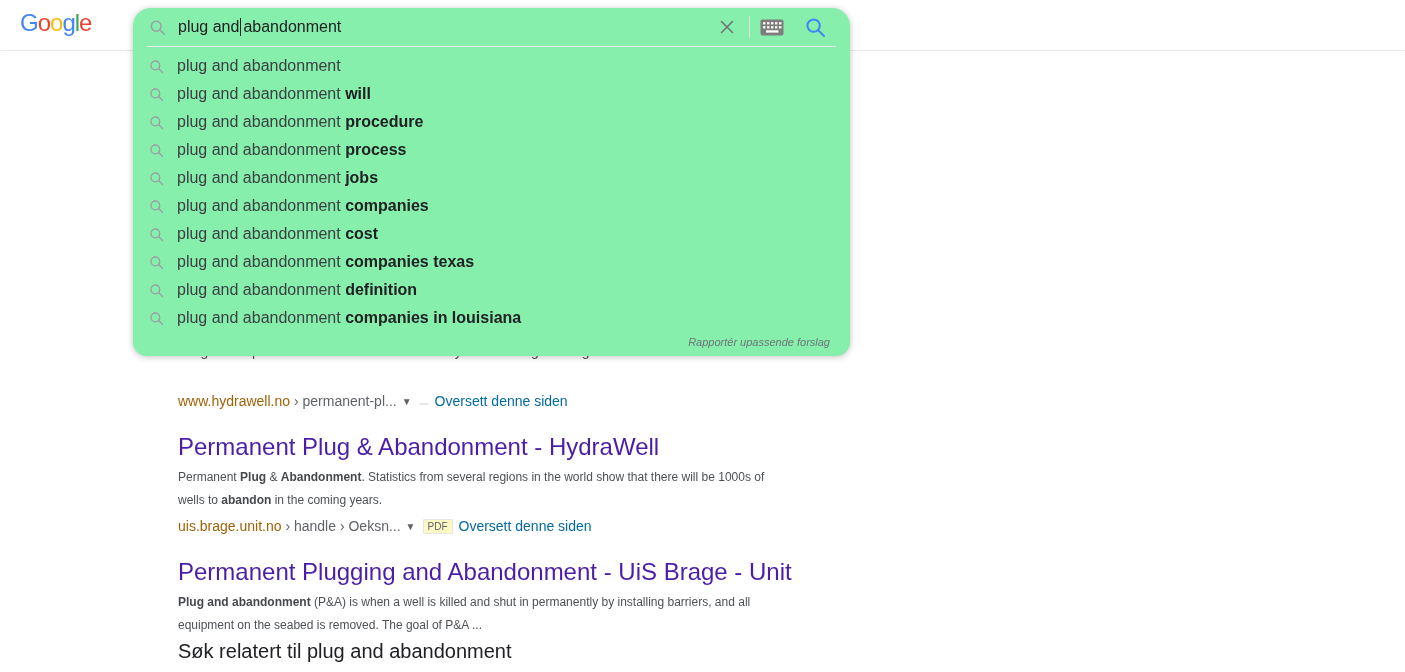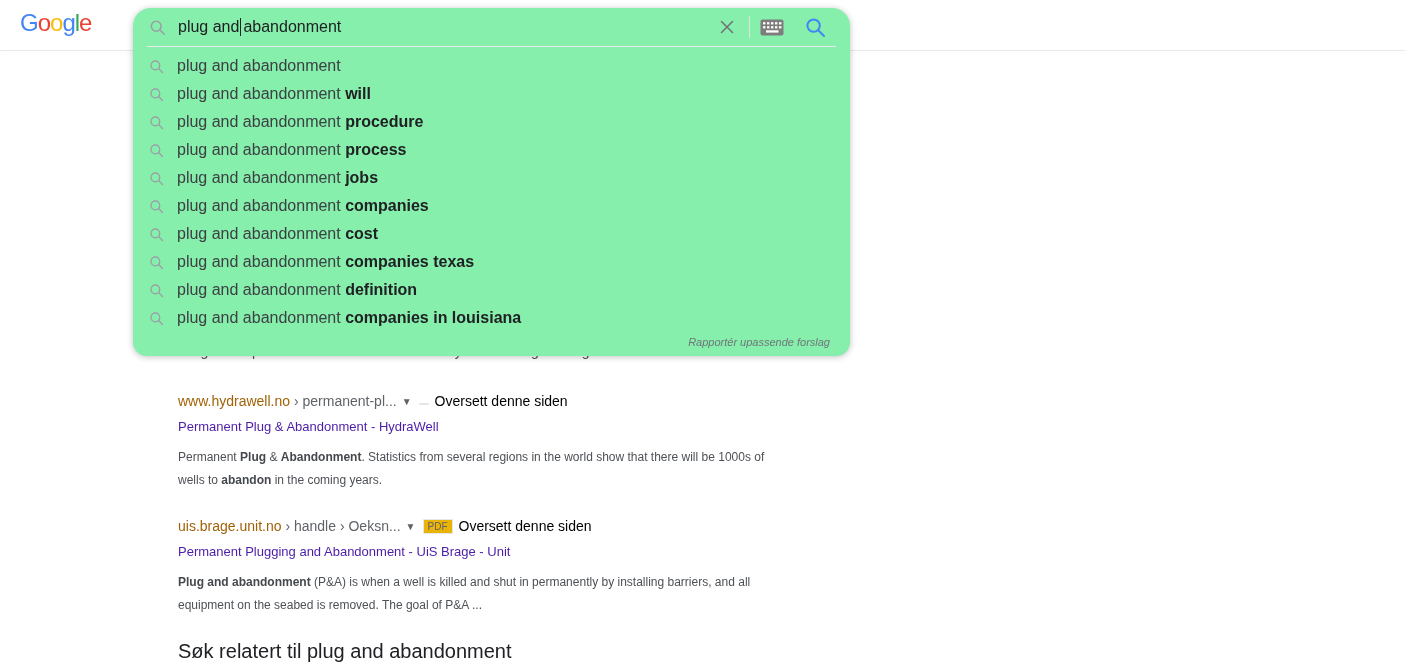--- a/index.html
+++ b/index.html
@@ -15,25 +15,25 @@
 
   
   .bg-content { position:absolute; z-index:2; left:178px; }
   .clipped-line { top:341px; font-size:14px; color:#4d5156; line-height:20px; }
   .result { width:600px; }
   .crumb { font-size:14px; line-height:18px; color:#3c4043; white-space:nowrap; }
   .crumb .domain { color:#a16207; }
   .crumb .path   { color:#5f6368; }
   .crumb-arrow { display:inline-block; color:#5f6368; font-size:10px; margin:0 7px 0 5px;
                  vertical-align:1px; cursor:pointer; }
-  .pdf-badge { display:inline-block; background:#eab308; border:1px solid #e4e6e8;
+  .pdf-badge { display:inline-block; background:#fef9c3; border:1px solid #e4e6e8;
                color:#5f6368; font-size:10px; line-height:13px; padding:0 4px;
                margin-right:6px; vertical-align:1px; border-radius:1px; }
-  .translate { color:#000000; cursor:pointer; }
-  .r-title { font-size:13px; line-height:26px; color:#4b1da8; margin-top:3px;
+  .translate { color:#0369a1; cursor:pointer; }
+  .r-title { font-size:24px; line-height:26px; color:#4b1da8; margin-top:23px;
              cursor:pointer; white-space:nowrap; }
   .r-snippet { font-size:12px; line-height:23px; color:#4d5156; margin-top:6px;
                max-width:592px; }
   .r-snippet .b { font-weight:bold; color:#45494d; }
   .related-h { font-size:20px; color:#202124; }
 
   
   .panel { position:absolute; left:133px; top:8px; width:717px; z-index:10;
            background:#86efac; border-radius:18px 18px 14px 14px;
            box-shadow:0 1px 6px rgba(32,33,36,0.28); }

